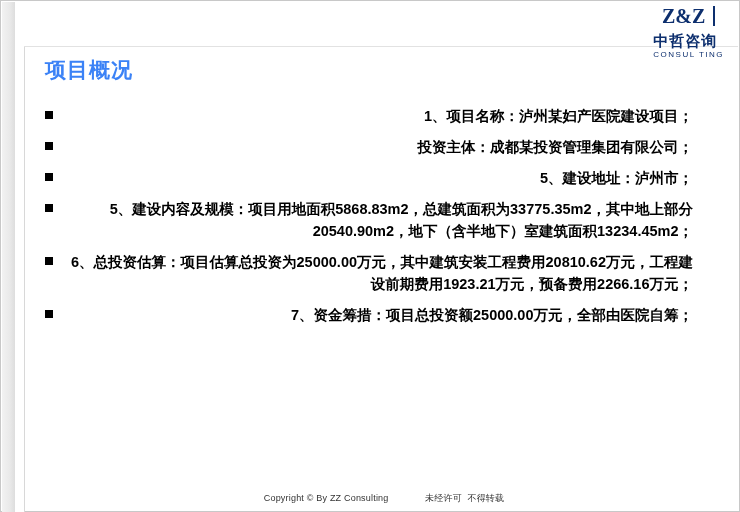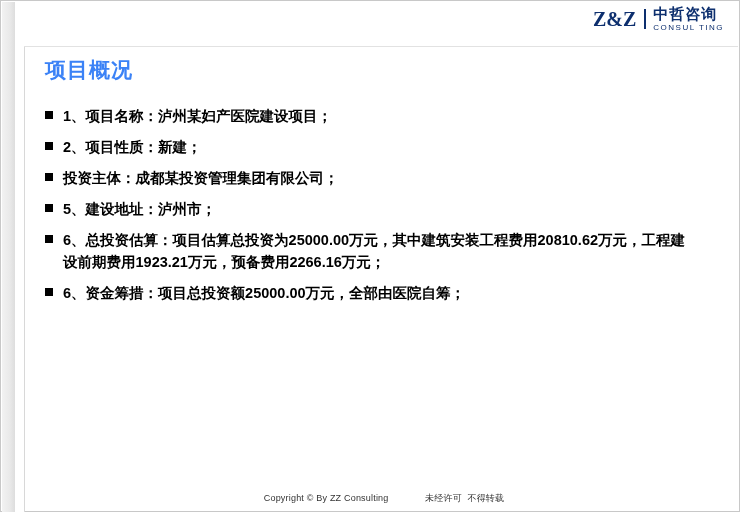--- a/index.html
+++ b/index.html
@@ -51,20 +51,21 @@
     background: #ffffff;
     border-bottom: 1px solid #e2e2e2;
   }
   .logo {
     position: absolute;
     right: 14px;
     top: 4px;
     display: flex;
     align-items: center;
     gap: 7px;
+    flex-direction: column;
   }
   .logo-mark {
     font-family: "Liberation Serif", serif;
     font-size: 20px;
     font-weight: bold;
     color: #0d2f6e;
     letter-spacing: 0px;
     line-height: 1;
     padding-right: 8px;
     border-right: 2px solid #0d2f6e;
@@ -94,20 +95,21 @@
     font-size: 21px;
     font-weight: bold;
     color: #3b82f6;
     letter-spacing: 1px;
   }
   .bullets {
     position: absolute;
     left: 44px;
     top: 104px;
     width: 648px;
+    text-align: right;
   }
   .bullet-row {
     display: flex;
     align-items: flex-start;
     margin-bottom: 9px;
   }
   .bullet-marker {
     width: 8px;
     height: 8px;
     background: #000000;
@@ -166,37 +168,37 @@
 
   <div class="title">项目概况</div>
 
   <div class="bullets">
     <div class="bullet-row">
       <div class="bullet-marker"></div>
       <div class="bullet-text">1、项目名称：泸州某妇产医院建设项目；</div>
     </div>
     <div class="bullet-row">
       <div class="bullet-marker"></div>
-      <div class="bullet-text">2、项目性质：新建；</div>
-    </div>
-    <div class="bullet-row">
-      <div class="bullet-marker"></div>
       <div class="bullet-text">投资主体：成都某投资管理集团有限公司；</div>
     </div>
     <div class="bullet-row">
       <div class="bullet-marker"></div>
       <div class="bullet-text">5、建设地址：泸州市；</div>
     </div>
     <div class="bullet-row wrap">
       <div class="bullet-marker"></div>
+      <div class="bullet-text">5、建设内容及规模：项目用地面积5868.83m2，总建筑面积为33775.35m2，其中地上部分20540.90m2，地下（含半地下）室建筑面积13234.45m2；</div>
+    </div>
+    <div class="bullet-row wrap">
+      <div class="bullet-marker"></div>
       <div class="bullet-text">6、总投资估算：项目估算总投资为25000.00万元，其中建筑安装工程费用20810.62万元，工程建设前期费用1923.21万元，预备费用2266.16万元；</div>
     </div>
     <div class="bullet-row">
       <div class="bullet-marker"></div>
-      <div class="bullet-text">6、资金筹措：项目总投资额25000.00万元，全部由医院自筹；</div>
+      <div class="bullet-text">7、资金筹措：项目总投资额25000.00万元，全部由医院自筹；</div>
     </div>
   </div>
 
   <div class="footer">
     <span class="copy">Copyright © By  ZZ Consulting</span>
     <span class="notice">未经许可 不得转载</span>
   </div>
 
 </div>
 

